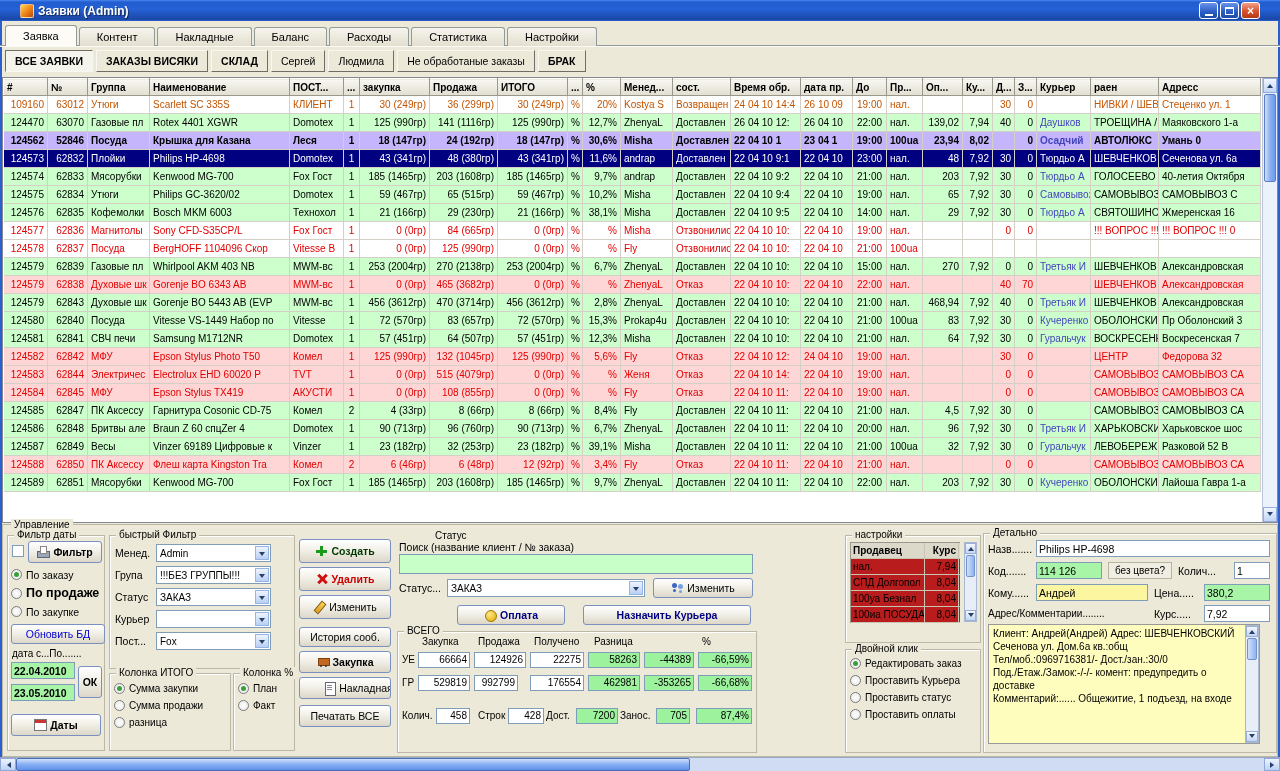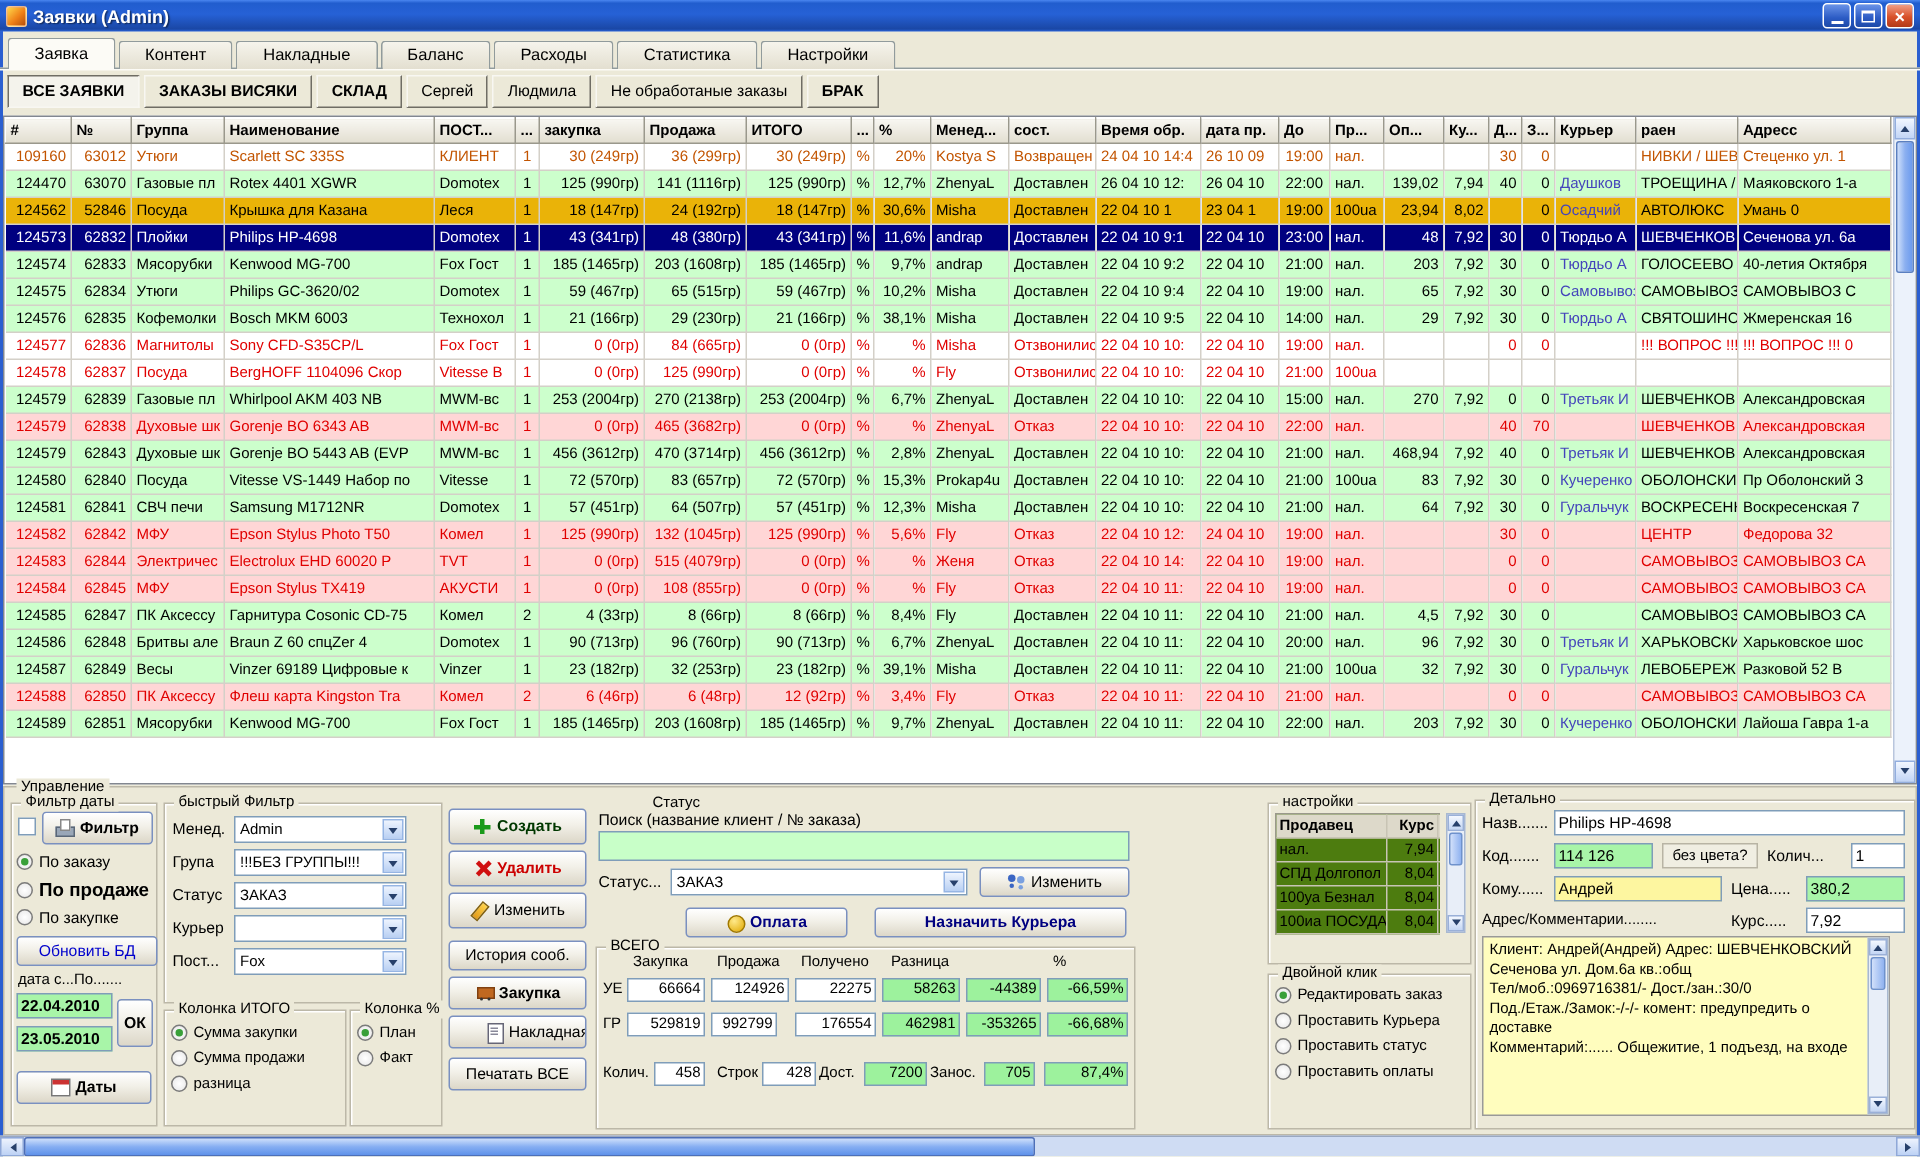--- a/index.html
+++ b/index.html
@@ -1,19 +1,19 @@
 <!DOCTYPE html>
 <html><head>
 <meta charset="utf-8">
 <style>
 *{margin:0;padding:0;box-sizing:border-box}
 body{font-family:"Liberation Sans",sans-serif;background:#ece9d8;width:1280px;height:771px;position:relative}
 .window{position:absolute;left:0;top:0;width:1280px;height:771px;background:#ece9d8;overflow:hidden;box-shadow:inset 2px 0 #2b5fd0,inset -2px 0 #2b5fd0}
 
-.titlebar{position:absolute;left:0;top:0;width:100%;height:21px;background:linear-gradient(180deg,#4a86f0 0%,#215dce 10%,#2661d6 45%,#1a47a5 92%,#2a63d8 100%);display:flex;align-items:center;gap:4px;padding:0 4px;z-index:6}
+.titlebar{position:absolute;left:0;top:0;width:100%;height:21px;background:linear-gradient(180deg,#4a86f0 0%,#215dce 10%,#2661d6 45%,#1a47a5 92%,#2a63d8 100%);display:flex;align-items:center;gap:4px;padding:0 20px;z-index:6}
 .appicon{width:14px;height:14px;background:linear-gradient(135deg,#ffd84a,#ef8018 55%,#b44e0a);border:1px solid #ffffff88;border-radius:2px;flex:none}
 .title{color:#fff;font-size:12px;font-weight:bold;text-shadow:1px 1px 1px #00000088;flex:1;white-space:nowrap}
 .tb-btns{display:flex;gap:2px}
 .tb-btn{width:19px;height:17px;border:1px solid #fff;border-radius:3px;background:linear-gradient(180deg,#6a93e8,#2b5bc4 60%,#1d4aa8);color:#fff;display:flex;align-items:center;justify-content:center;font-size:12px;line-height:1;font-weight:bold}
 .tb-btn.close{background:linear-gradient(180deg,#f0a088,#d9512a 55%,#b23a18)}
 .glyph-min{width:8px;height:2px;background:#fff;margin-top:9px}
 .glyph-max{width:9px;height:8px;border:1px solid #fff;border-top:2px solid #fff}
 
 .tabsline{position:absolute;left:0;top:45px;width:100%;height:2px;background:#fcfbf6;border-top:1px solid #919b9c;z-index:1}
 .tabs{position:absolute;left:5px;top:25px;height:21px;display:flex;align-items:flex-end;gap:2px;z-index:2}
@@ -24,21 +24,21 @@
 .subtab.normal{font-weight:normal}
 .subtab.pressed{border-color:#6f6d64 #f8f7f2 #f8f7f2 #6f6d64;background:#f4f3ec}
 
 .table-wrap{position:absolute;left:2px;top:77px;width:1276px;height:446px;background:#fff;border:1px solid #828790;overflow:hidden}
 table{border-collapse:collapse;table-layout:fixed;width:1257px}
 th{height:17px;background:linear-gradient(#f8f7f2,#e2ded0);border:1px solid;border-color:#fff #9a988c #9a988c #fff;font-size:10px;font-weight:bold;text-align:left;padding:0 3px;overflow:hidden;white-space:nowrap}
 td{height:18px;font-size:10px;padding:0 3px;border-right:1px solid #d4d0c8;border-bottom:1px solid #d4d0c8;overflow:hidden;white-space:nowrap}
 td.a-r{text-align:right}td.a-c{text-align:center}
 tr.row-returned td{background:#fff;color:#c25400}
 tr.row-green td{background:#ccffcc;color:#000}
-tr.row-greenbold td{background:#eab308;color:#000;font-weight:normal}
+tr.row-greenbold td{background:#c4b5fd;color:#000;font-weight:bold}
 tr.row-selected td{background:#000080;color:#fff}
 tr.row-called td{background:#fff;color:#e00000}
 tr.row-pink td{background:#ffd6d6;color:#e00000}
 td.pct{background:#ffffa0}
 tr.row-selected td.pct{background:#000080}
 td.raen{color:#cc0000}
 tr.row-selected td.raen{color:#fff}
 tr.row-green td.kur,tr.row-greenbold td.kur{color:#4444bb}
 
 .vscroll{position:absolute;right:0;top:0;bottom:0;width:15px;background:#ecf2fb;border-left:1px solid #b9c6dd}
@@ -112,21 +112,21 @@
 .b-pay{left:60px;top:76px;width:108px;height:20px;color:#000080;font-weight:bold}
 .b-courier{left:186px;top:76px;width:168px;height:20px;color:#000080;font-weight:bold}
 
 .g-total{left:394px;top:106px;width:360px;height:122px}
 .t-h{position:absolute;top:4px;font-size:10px}
 .t-l{position:absolute;font-size:10px}
 .tfield{position:absolute;height:16px;border:1px solid #7f9db9;background:#fff;font-size:10px;text-align:right;padding:0 2px;line-height:14px;overflow:hidden}
 .tfield.green{background:#9df29d}
 
 .g-settings{left:842px;top:10px;width:136px;height:108px}
-.mini-table{position:absolute;left:4px;top:6px;width:110px;border-top:1px solid #9a988c;border-left:1px solid #9a988c;background:#4d7c0f}
+.mini-table{position:absolute;left:4px;top:6px;width:110px;border-top:1px solid #9a988c;border-left:1px solid #9a988c;background:#b91c1c}
 .mrow{display:flex;height:16px;border-bottom:1px solid #c8c4b4}
 .mcell{width:74px;font-size:10px;padding:0 2px;border-right:1px solid #c8c4b4;overflow:hidden;white-space:nowrap;line-height:15px}
 .mcell:last-child{width:34px;text-align:right}
 .mhead{background:#ddd9ca;font-weight:bold}
 .mini-scroll{position:absolute;background:#e8eef8;border:1px solid #a8b8d0}
 .ms-btn{position:absolute;left:0;right:0;height:11px;background:linear-gradient(#f4f8ff,#c4d6f4);border:1px solid #9ab0d8;display:flex;align-items:center;justify-content:center}
 .ms-btn.up{top:0}.ms-btn.down{bottom:0}
 .ms-thumb{position:absolute;left:1px;right:1px;top:12px;height:22px;background:linear-gradient(90deg,#d2e0fa,#8fb2f0);border:1px solid #6f92cc;border-radius:2px}
 .s-rates{left:118px;top:6px;width:13px;height:80px}
 .s-comment{left:261px;top:91px;width:14px;height:118px}

